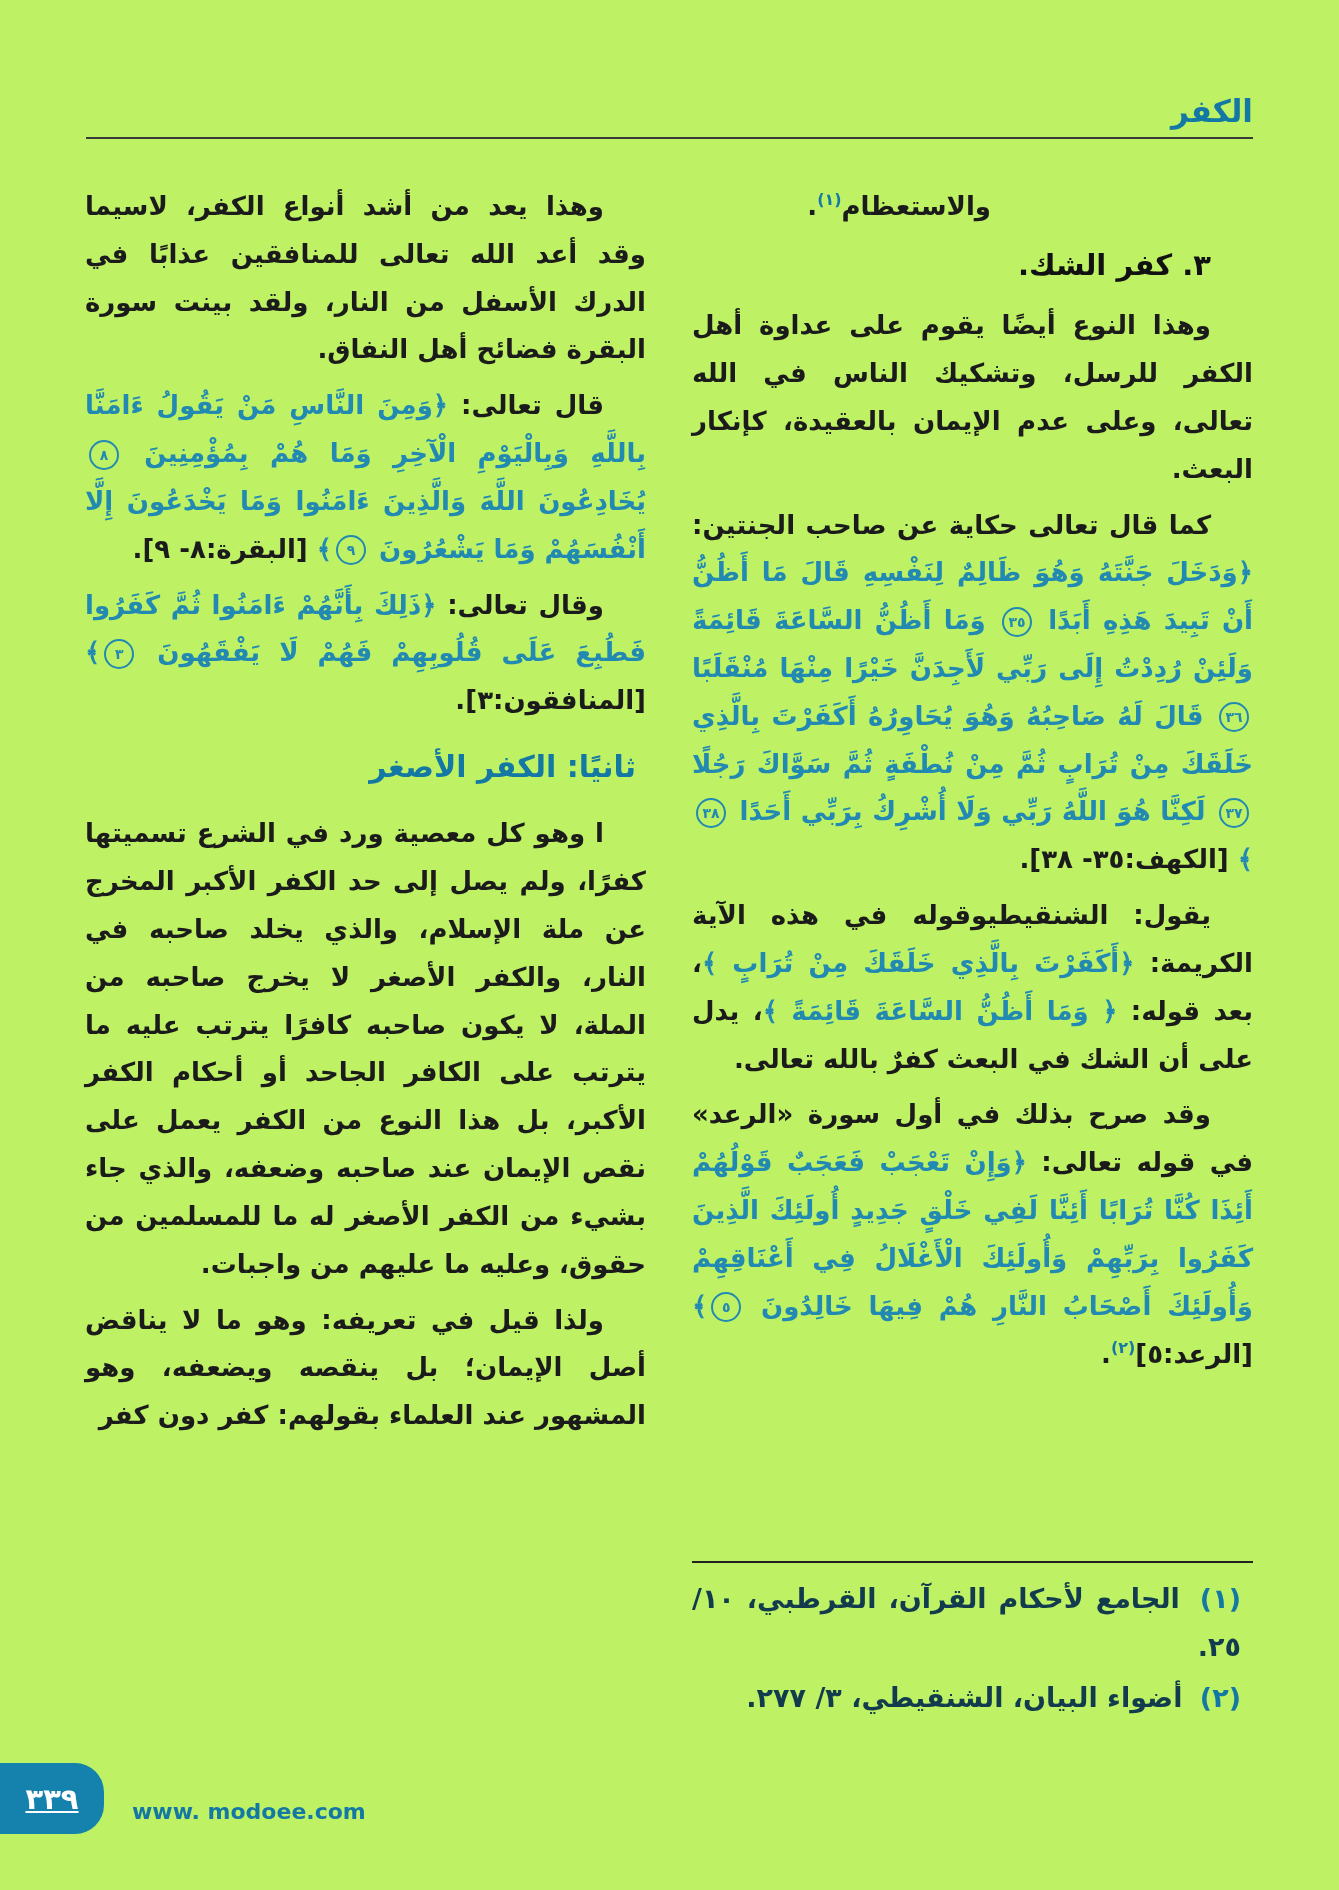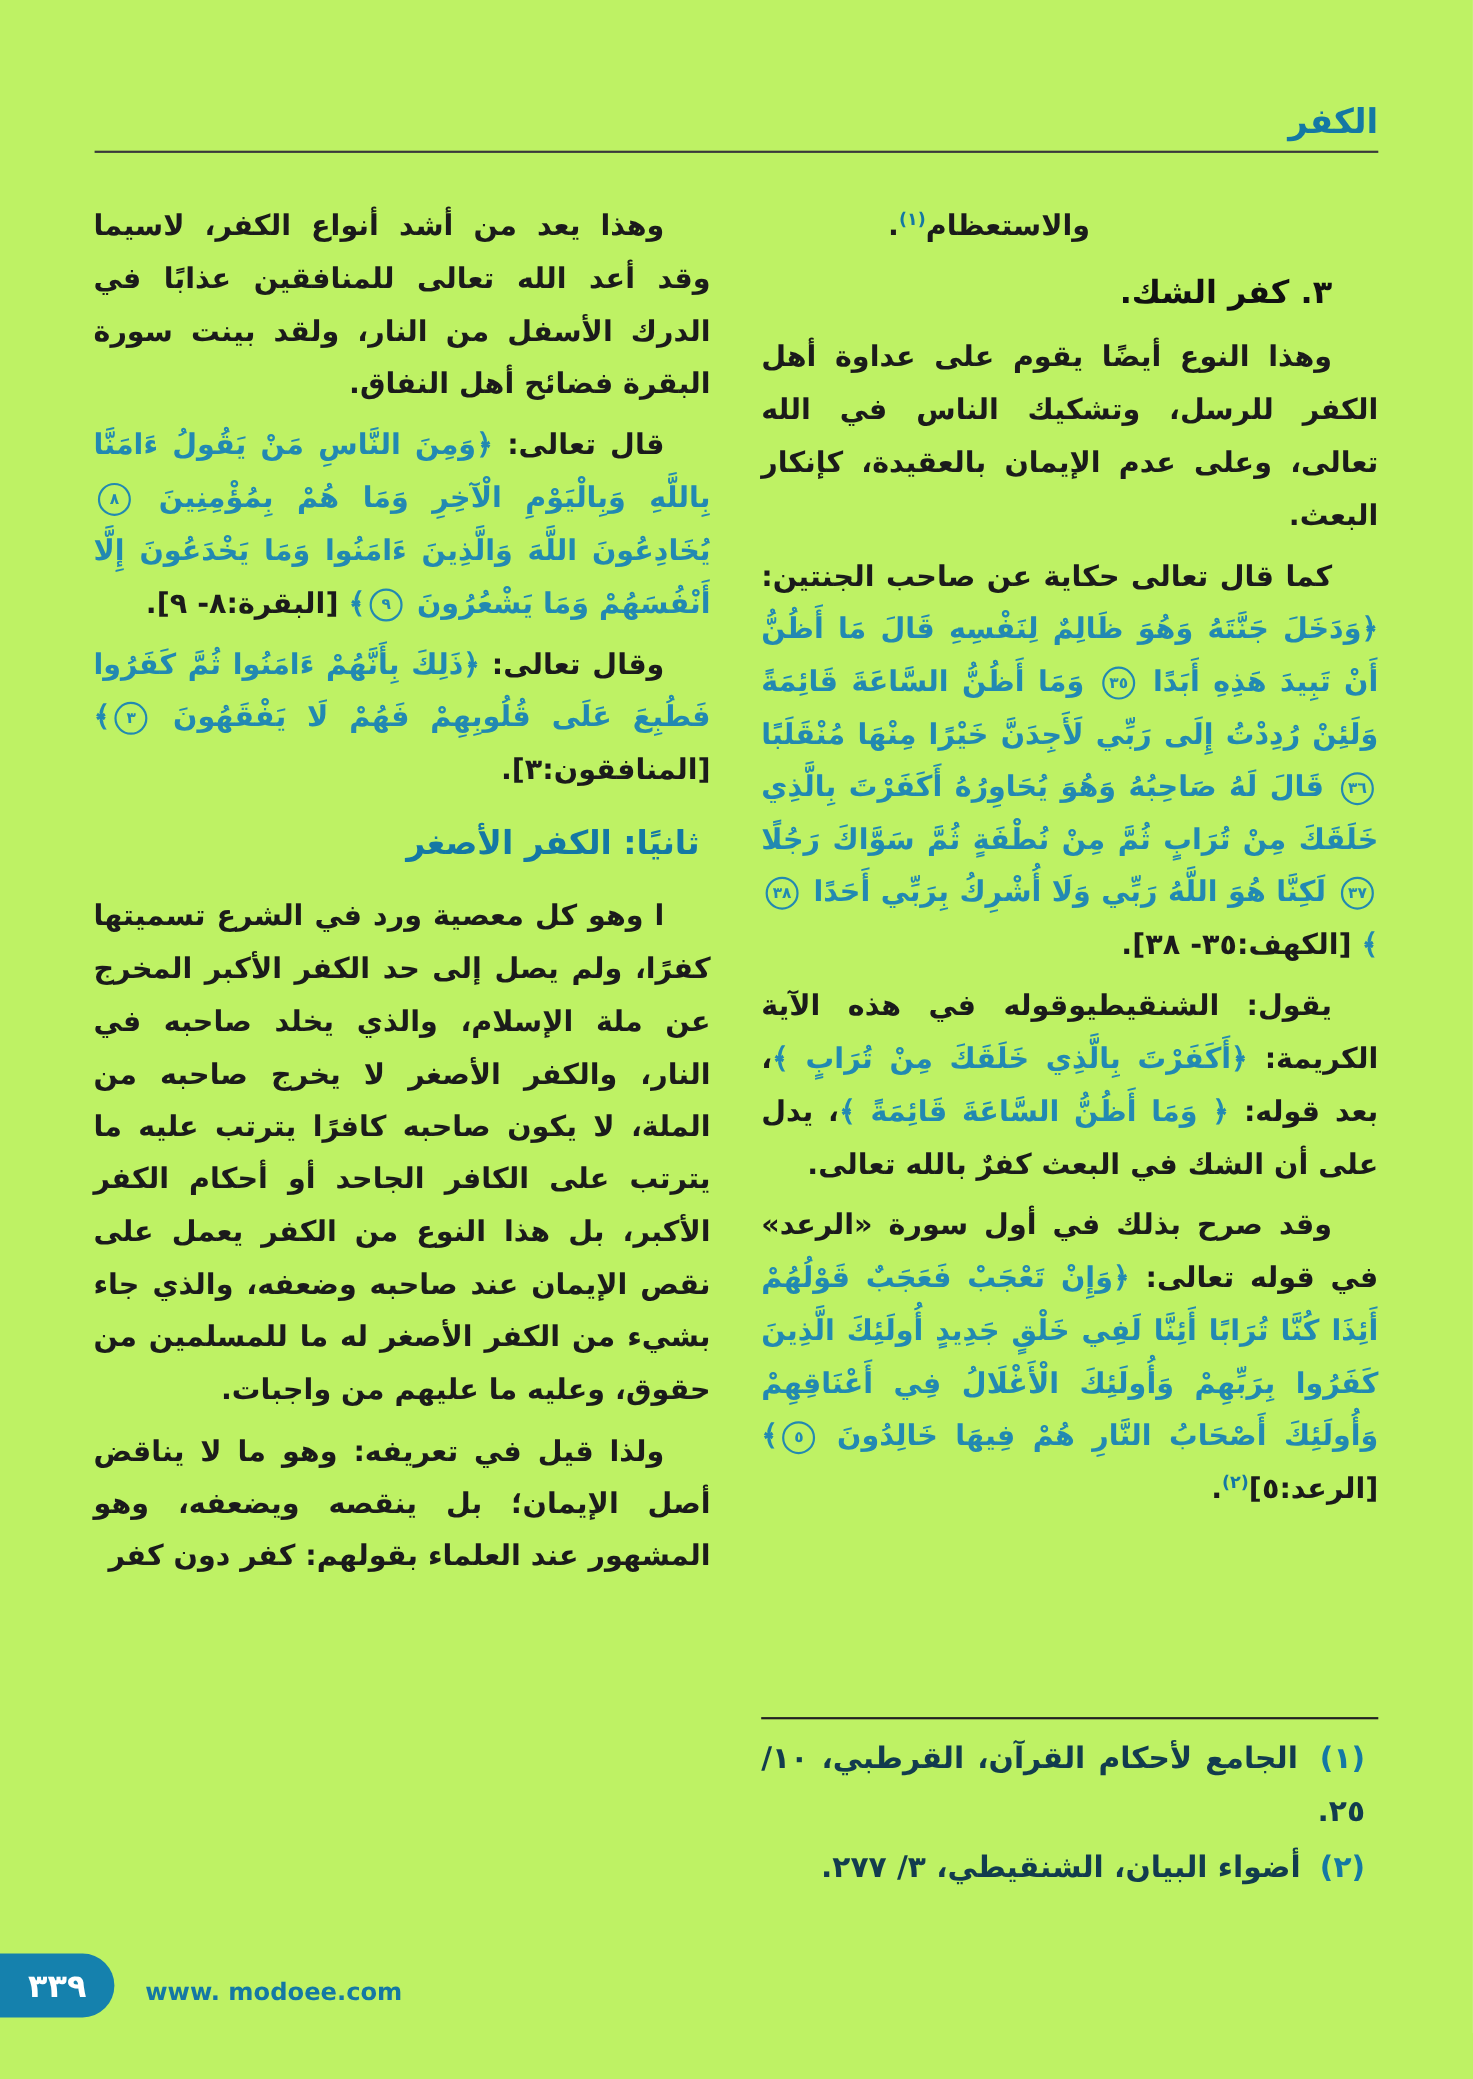--- a/index.html
+++ b/index.html
@@ -73,25 +73,25 @@
     margin:0 0 4px 0;
     font-size:27px;font-weight:700;line-height:1.75;
     color:#123c4e;
     text-indent:0;
     padding-right:12px;
   }
   .fnnum{color:#1478a4;margin-left:8px;}
   
   .page-number-badge{
     position:absolute;left:0;bottom:56px;
-    width:104px;height:58px;
+    width:104px;height:71px;
     background:#1581ad;
     border-radius:0 29px 29px 0;
     display:flex;align-items:center;justify-content:center;
-    color:#ffffff;font-size:29px;font-weight:700;
+    color:#ffffff;font-size:29px;font-weight:700;text-decoration:underline;
   }
   .website{
     position:absolute;left:132px;bottom:66px;
     color:#1478a4;font-size:22px;font-weight:700;
     direction:ltr;unicode-bidi:embed;
   }
 </style>
 </head>
 <body>
 

